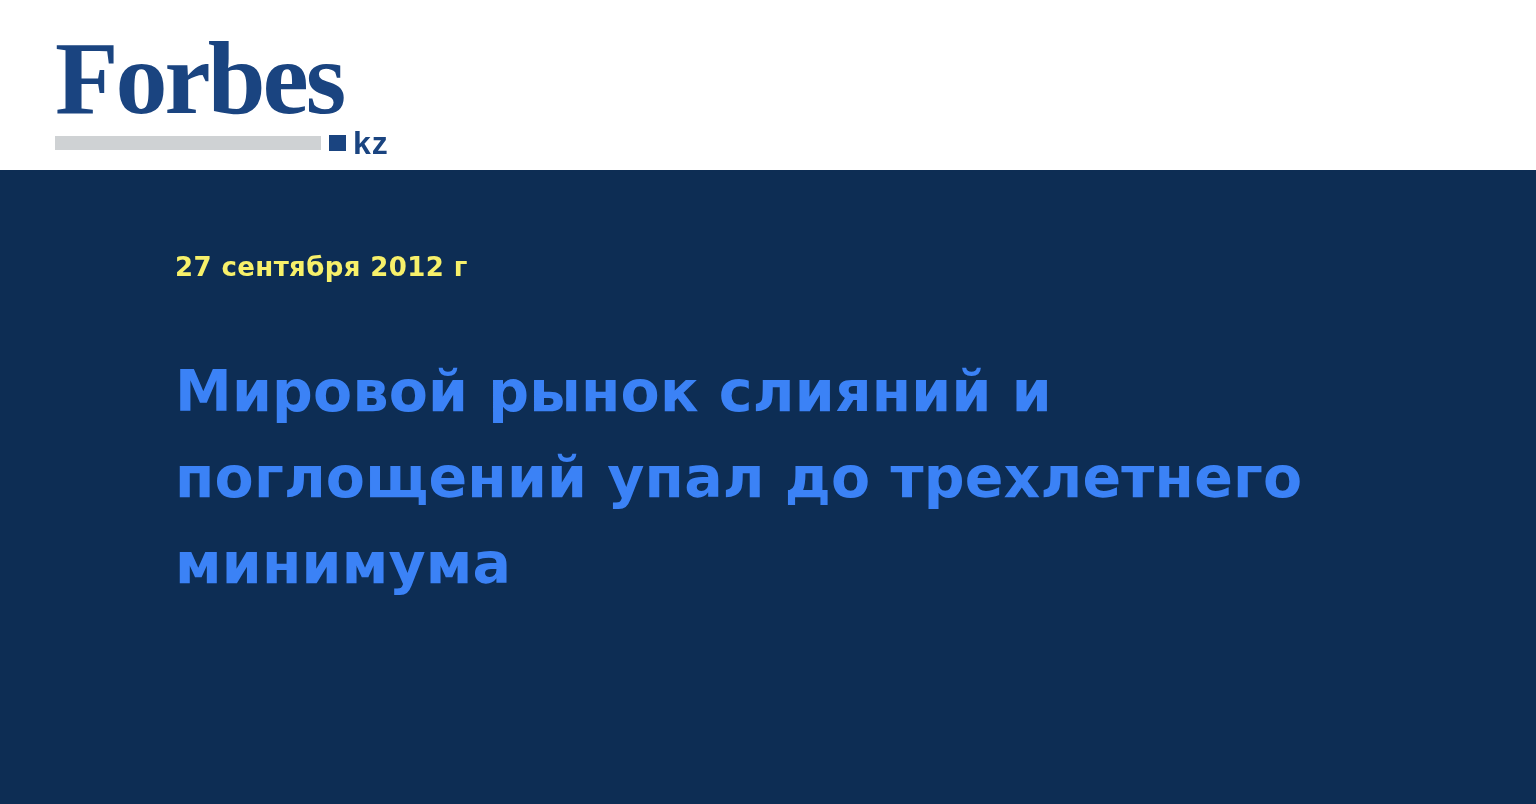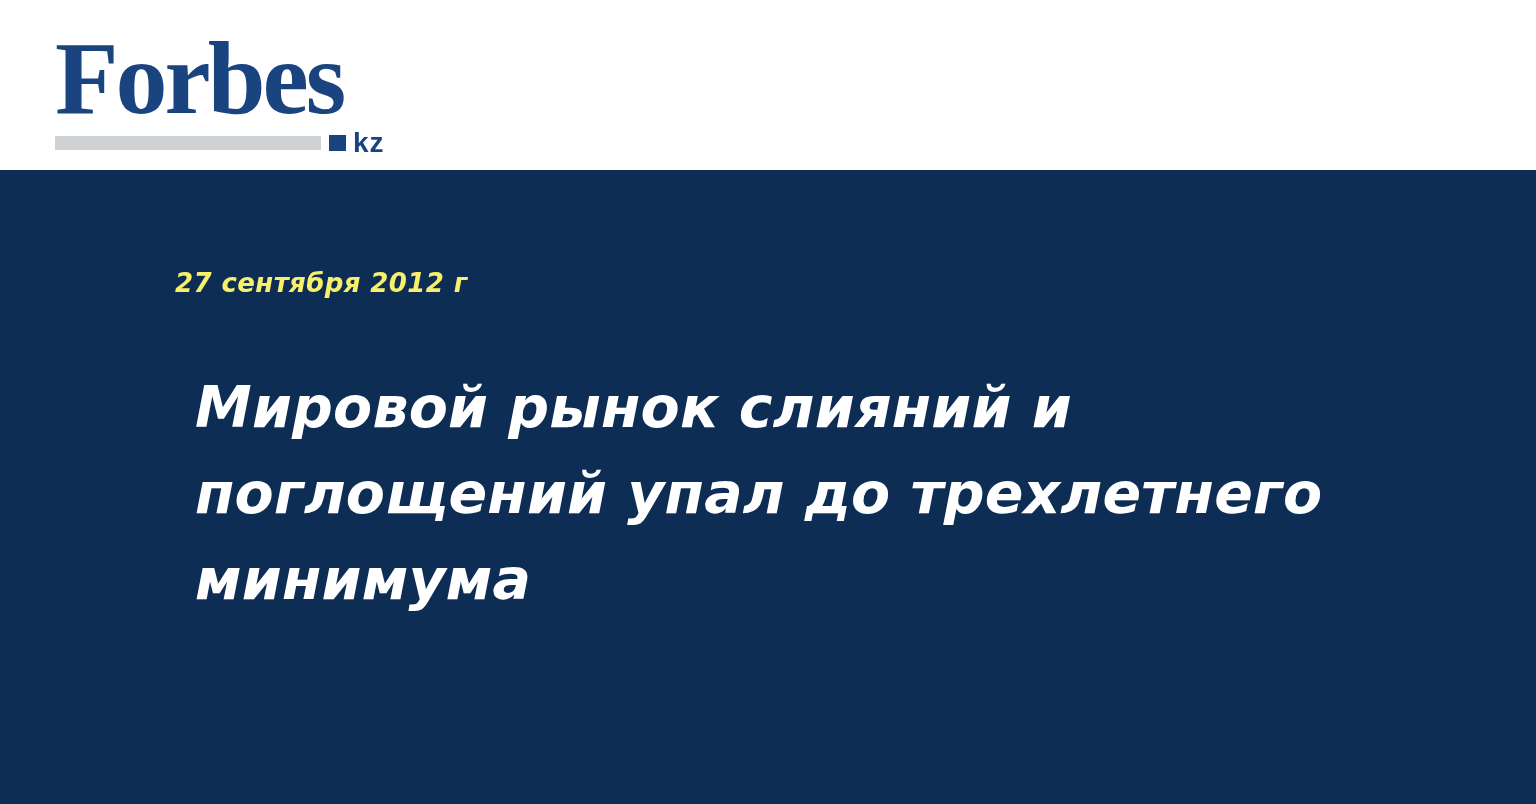--- a/index.html
+++ b/index.html
@@ -82,43 +82,42 @@
     height: 16px;
     background: #1A4480;
   }
 
   .logo-kz {
     position: absolute;
     left: 298px;
     top: 0px;
     font-family: "Liberation Sans", "DejaVu Sans", sans-serif;
     font-weight: 700;
-    font-size: 28px;
+    font-size: 32px;
     line-height: 22px;
     letter-spacing: 1px;
     color: #1A4480;
   }
 
   
   .hero {
     position: absolute;
     left: 0;
     top: 170px;
     width: 1536px;
     height: 634px;
     background: #0D2D54;
     box-sizing: border-box;
   }
 
   .hero-inner {
     position: absolute;
     left: 175px;
-    top: 98px;
+    top: 82px;
     width: 1200px;
-    font-style: italic;
   }
 
   .article-date {
     color: #F7F06A;
     font-family: "DejaVu Sans", "Liberation Sans", sans-serif;
     font-weight: 700;
     font-size: 26px;
     line-height: 30px;
     letter-spacing: 0.4px;
     margin: 0 0 66px 0;
@@ -148,17 +147,17 @@
         <span class="logo-rule" style="background: rgb(207, 210, 212);"></span>
         <span class="logo-square" style="background: rgb(26, 68, 128);"></span>
         <span class="logo-kz" style="color: rgb(26, 68, 128);">kz</span>
       </span>
     </a>
   </header>
 
   <section class="hero" style="background: rgb(13, 45, 84);">
     <div class="hero-inner">
       <div class="article-date" style="color: rgb(247, 240, 106);">27 сентября 2012 г</div>
-      <h1 class="article-title" style="color: #ffffff; margin-left: 20px;">Мировой рынок слияний и поглощений упал до трехлетнего минимума</h1>
+      <h1 class="article-title" style="color: #3b82f6;">Мировой рынок слияний и поглощений упал до трехлетнего минимума</h1>
     </div>
   </section>
 
 </div>
 
 </body></html>

